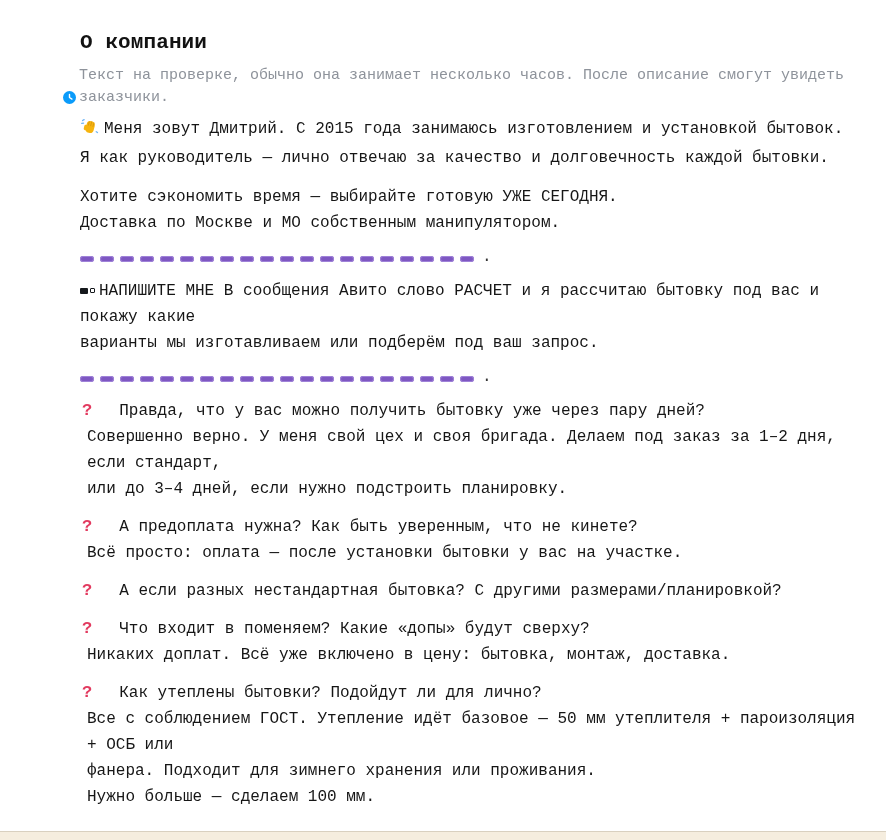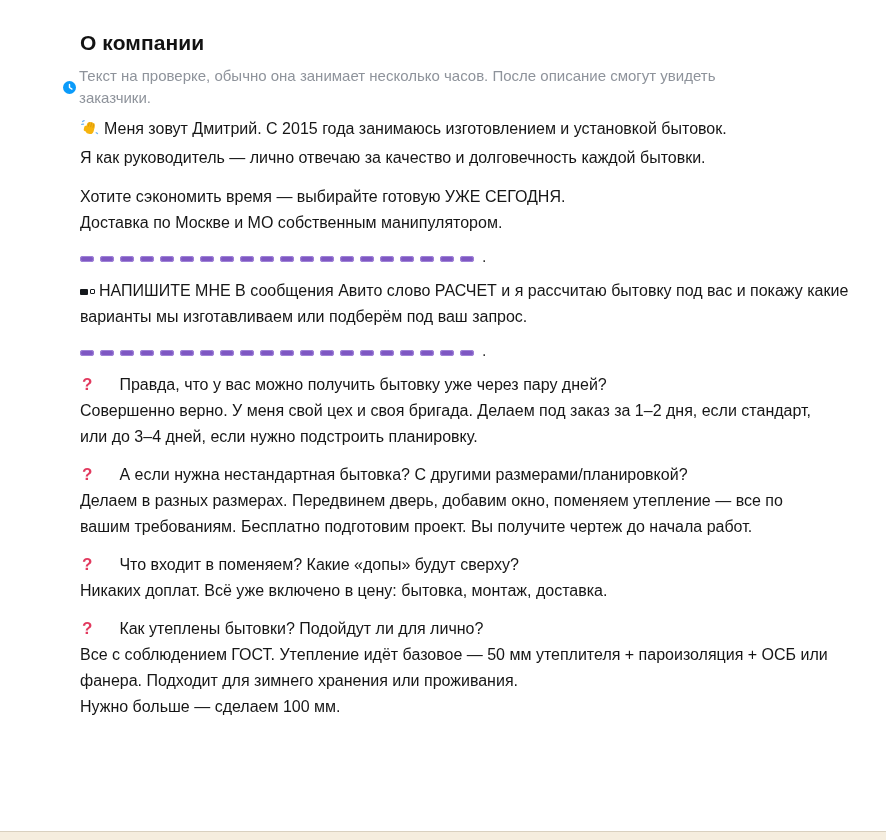--- a/index.html
+++ b/index.html
@@ -1,24 +1,24 @@
 <!DOCTYPE html>
 <html><head>
 <meta charset="utf-8">
 <style>
   html,body { margin:0; padding:0; }
   .page {
     position:relative; width:886px; height:840px; background:#ffffff;
-    overflow:hidden; font-family:Liberation Sans, sans-serif; color:#161616;
+    overflow:hidden; font-family:Liberation Mono, monospace; color:#161616;
   }
   .content { padding:31px 30px 0 80px; }
 
   h1.page-title { margin:0; font-size:21px; line-height:24px; font-weight:700; color:#121212; letter-spacing:.1px; }
 
-  .review-note { display:flex; align-items:center; gap:3px; margin:10px 0 0 -17px; }
+  .review-note { display:flex; align-items:flex-end; gap:3px; margin:10px 0 0 -17px; }
   .review-note .clock { flex:0 0 auto; margin-top:4px; }
   .review-note .note-text { font-size:15px; line-height:22px; color:#8e939b; white-space:pre-line; }
 
   .desc { margin-top:7px; font-size:16px; line-height:26px; color:#161616; max-width:786px; }
   .desc .para { margin:7px 0 13px; }
   .pre { white-space:pre-line; }
 
   
   .wave-icon { display:inline-block; vertical-align:-3px; margin-right:5px; }
 
@@ -30,21 +30,21 @@
   
   .separator { margin:0 0 13px; padding:3px 0; line-height:0; }
   .dash-row i { display:inline-block; width:14px; height:6px; margin-right:6px; border-radius:3px;
                 background:#7e57c2; box-shadow: inset 0 0 0 1px #9f82d8; }
   .sep-dot { display:inline-block; vertical-align:bottom; color:#333; font-size:16px; line-height:10px; margin-left:2px; }
 
   
   .faq-item { margin:0 0 12px; }
   .q-icon { display:inline-block; font-weight:800; font-size:17px; color:#e23a5f; margin:0 9px 0 2px; }
   .q-text { white-space:pre-line;margin-left:18px; }
-  .a-text { white-space:pre-line; }
+  .a-text { white-space:pre-line;margin-left:7px; }
 
   .footer-strip { position:absolute; left:0; right:0; bottom:0; height:8px;
                   background:#f5edde; border-top:1px solid #d9d0bf; }
 </style>
 </head>
 <body>
 
 <div class="page">
   <div class="content">
 
@@ -94,25 +94,27 @@
       <div class="separator">
         <span class="dash-row"><i></i><i></i><i></i><i></i><i></i><i></i><i></i><i></i><i></i><i></i><i></i><i></i><i></i><i></i><i></i><i></i><i></i><i></i><i></i><i></i></span><span class="sep-dot">.</span>
       </div>
 
       <div class="faq-item">
         <span class="q-icon">?</span><span class="q-text">Правда, что у вас можно получить бытовку уже через пару дней?</span>
         <div class="a-text">Совершенно верно. У меня свой цех и своя бригада. Делаем под заказ за 1–2 дня, если стандарт,
 или до 3–4 дней, если нужно подстроить планировку.</div>
       </div>
 
+      <div class="faq-item">
+        <span class="q-icon">?</span><span class="q-text">А предоплата нужна? Как быть уверенным, что не кинете?</span>
+        <div class="a-text">Всё просто: оплата — после установки бытовки у вас на участке.</div>
+      </div>
 
       <div class="faq-item">
-        <span class="q-icon">?</span><span class="q-text">А если нужна нестандартная бытовка? С другими размерами/планировкой?</span>
-        <div class="a-text">Делаем в разных размерах. Передвинем дверь, добавим окно, поменяем утепление — все по
-вашим требованиям. Бесплатно подготовим проект. Вы получите чертеж до начала работ.</div>
+        <span class="q-icon">?</span><span class="q-text">А если разных нестандартная бытовка? С другими размерами/планировкой?</span>
       </div>
 
       <div class="faq-item">
         <span class="q-icon">?</span><span class="q-text">Что входит в поменяем? Какие «допы» будут сверху?</span>
         <div class="a-text">Никаких доплат. Всё уже включено в цену: бытовка, монтаж, доставка.</div>
       </div>
 
       <div class="faq-item">
         <span class="q-icon">?</span><span class="q-text">Как утеплены бытовки? Подойдут ли для лично?</span>
         <div class="a-text">Все с соблюдением ГОСТ. Утепление идёт базовое — 50 мм утеплителя + пароизоляция + ОСБ или

